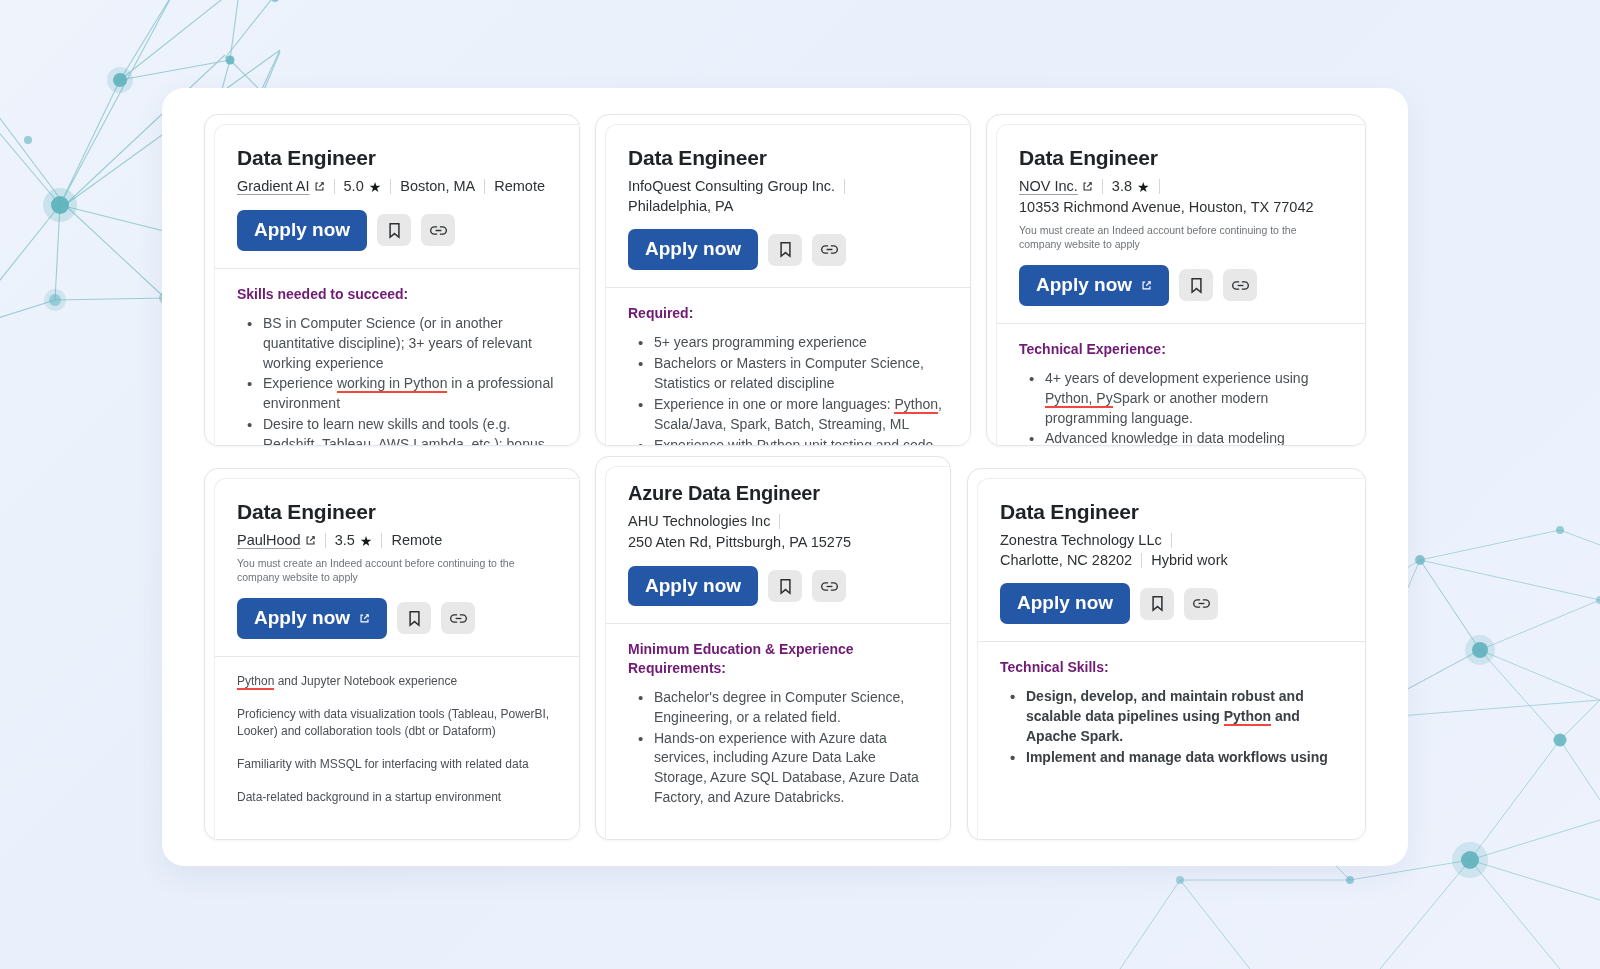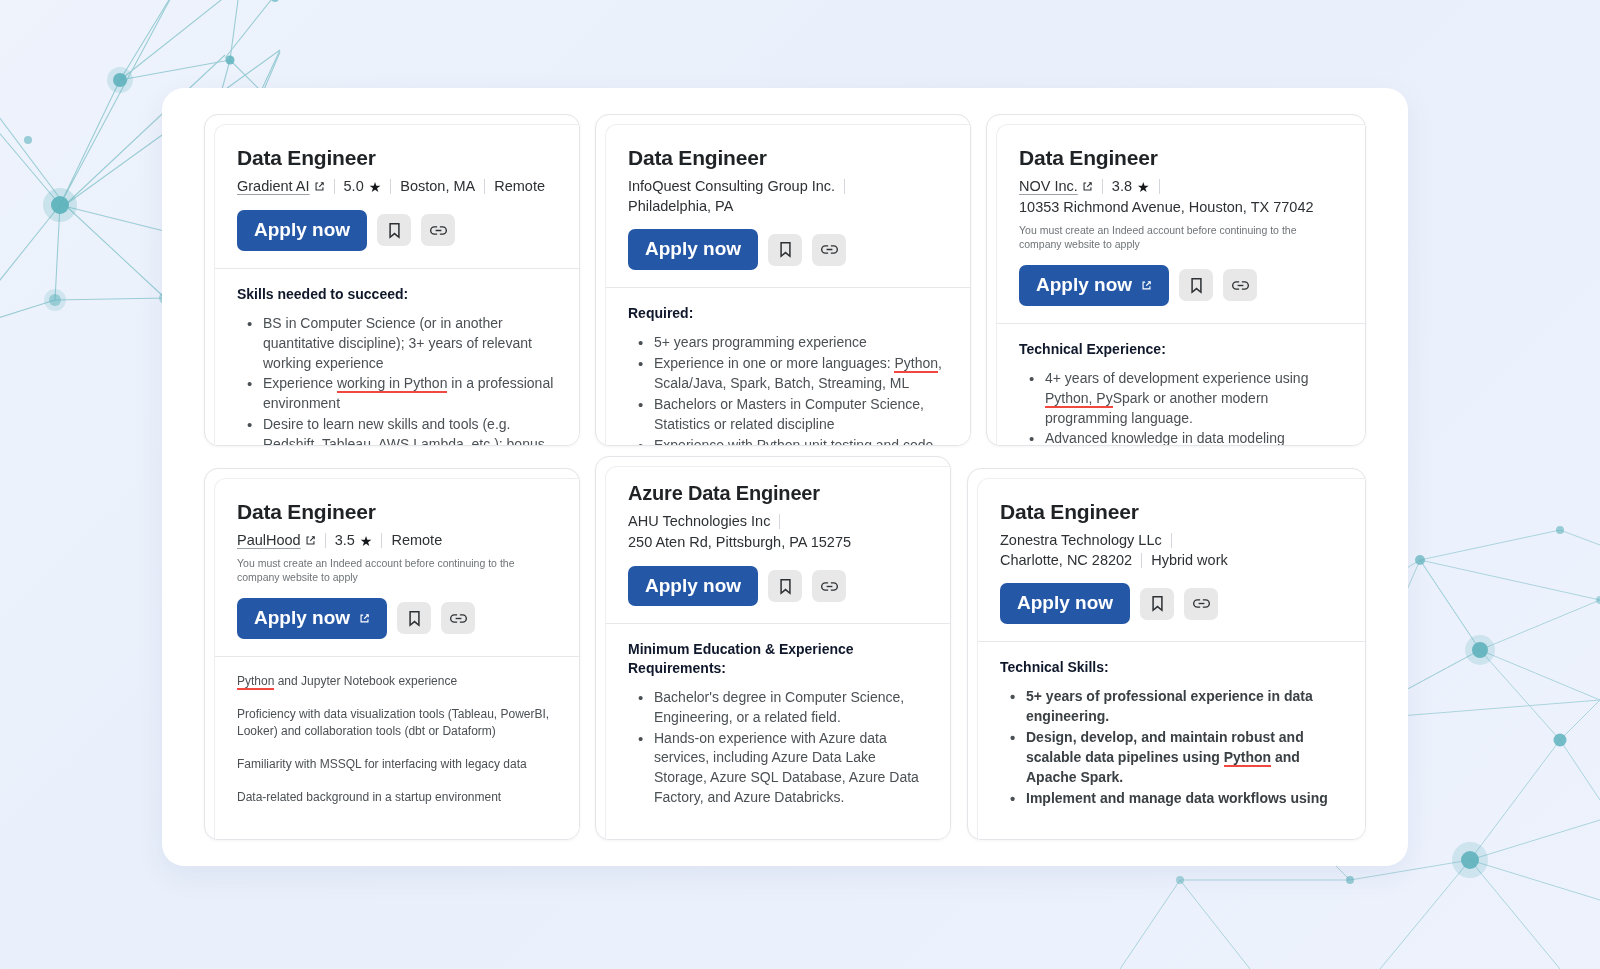--- a/index.html
+++ b/index.html
@@ -130,21 +130,21 @@
     justify-content: center;
     cursor: pointer;
     color: #2d3134;
   }
   .divider { height: 1px; background: #e6e8ea; }
 
   .body { padding: 16px 22px 0 22px; }
   .body-heading {
     font-size: 14px;
     font-weight: bold;
-    color: #0f172a;
+    color: #701a75;
     margin-bottom: 11px;
     line-height: 1.3;
   }
   ul.bullets { list-style: none; padding-left: 6px; }
   ul.bullets li {
     position: relative;
     padding-left: 20px;
     font-size: 14px;
     color: #4a5054;
     line-height: 1.42;
@@ -293,22 +293,22 @@
                   <path d="M6.6 6.5h6.8"></path>
                 </svg>
             </button>
           </div>
         </div>
         <div class="divider"></div>
         <div class="body">
           <div class="body-heading">Required:</div>
           <ul class="bullets">
             <li>5+ years programming experience</li>
+            <li>Bachelors or Masters in Computer Science, Statistics or related discipline</li>
             <li>Experience in one or more languages: <span class="hl">Python</span>, Scala/Java, Spark, Batch, Streaming, ML</li>
-            <li>Bachelors or Masters in Computer Science, Statistics or related discipline</li>
             <li>Experience with <span class="hl">Python</span> unit testing and code coverage frameworks</li>
           </ul>
         </div>
       </div>
     </div>
 
     <div class="frame" style="left:824px; top:26px; width:380px; height:332px;">
       <div class="card">
         <div class="card-inner">
           <div class="job-title">Data Engineer</div>
@@ -406,21 +406,21 @@
                   <path d="M11.6 2.2h3.3a4.3 4.3 0 010 8.6h-3.3"></path>
                   <path d="M6.6 6.5h6.8"></path>
                 </svg>
             </button>
           </div>
         </div>
         <div class="divider"></div>
         <div class="body">
           <div class="para"><span class="hl">Python</span> and Jupyter Notebook experience</div>
           <div class="para">Proficiency with data visualization tools (Tableau, PowerBI, Looker) and collaboration tools (dbt or Dataform)</div>
-          <div class="para">Familiarity with MSSQL for interfacing with legacy data</div>
+          <div class="para">Familiarity with MSSQL for interfacing with related data</div>
           <div class="para">Data-related background in a startup environment</div>
         </div>
       </div>
     </div>
 
     <div class="frame" style="left:433px; top:368px; width:356px; height:384px;">
       <div class="card">
         <div class="card-inner" style="padding-top:14px;">
           <div class="job-title small">Azure Data Engineer</div>
           <div class="meta-row">
@@ -486,21 +486,20 @@
                   <path d="M11.6 2.2h3.3a4.3 4.3 0 010 8.6h-3.3"></path>
                   <path d="M6.6 6.5h6.8"></path>
                 </svg>
             </button>
           </div>
         </div>
         <div class="divider"></div>
         <div class="body">
           <div class="body-heading">Technical Skills:</div>
           <ul class="bullets bold">
-            <li>5+ years of professional experience in data engineering.</li>
             <li>Design, develop, and maintain robust and scalable data pipelines using <span class="hl">Python</span> and Apache Spark.</li>
             <li>Implement and manage data workflows using</li>
           </ul>
         </div>
       </div>
     </div>
 
   </div>
 </div>
 

